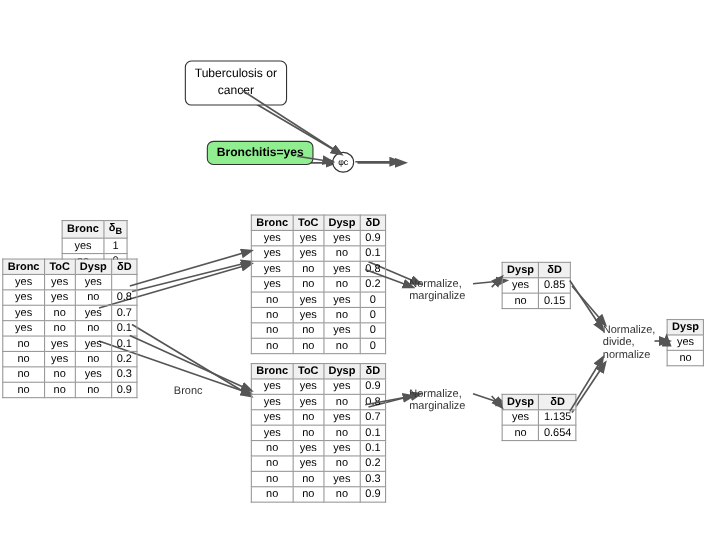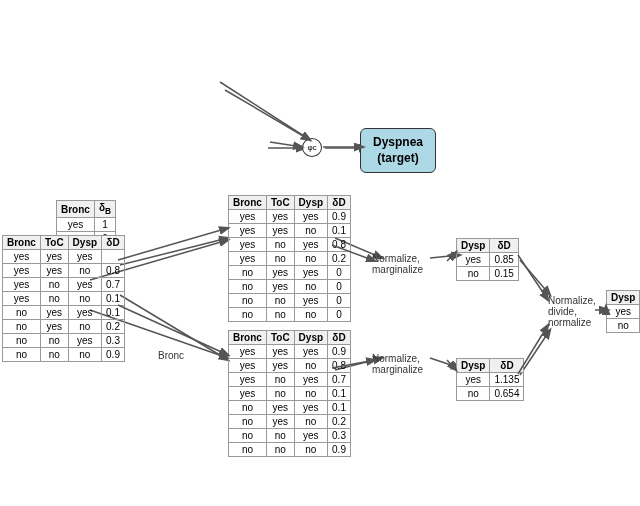--- a/index.html
+++ b/index.html
@@ -124,34 +124,37 @@
     <line x1="90" y1="280" x2="228" y2="240" stroke="#555" stroke-width="1.5" marker-end="url(#arrow)"></line>
     <line x1="90" y1="310" x2="228" y2="358" stroke="#555" stroke-width="1.5" marker-end="url(#arrow)"></line>
 
     <defs>
       <marker id="arrow" markerWidth="8" markerHeight="8" refX="6" refY="3" orient="auto">
         <path d="M0,0 L0,6 L8,3 z" fill="#555"></path>
       </marker>
     </defs>
   </svg>
 
+  <div class="node" style="left:188px; top:128px;">
+    <div class="node-green">Bronchitis=yes</div>
+  </div>
 
   <div class="node" style="left:302px; top:138px;">
     <div class="node-circle">
       <span style="font-size:8px;">φc</span>
     </div>
   </div>
 
-  <div class="node" style="left:360px; top:128px;">
-    <div class="node-blue">
-      <div>Dyspnea</div>
-      <div>(target)</div>
+
+  <div class="node" style="left:168px; top:55px;">
+    <div class="node-white">
+      <div>Tuberculosis or</div>
+      <div>cancer</div>
     </div>
   </div>
-
 
   <table class="data-table" style="left:56px; top:200px;">
     <thead>
         <tr>
           <th>Bronc</th>
           <th>δ<sub>B</sub></th>
         </tr>
       </thead>
     <tbody>
       <tr>

